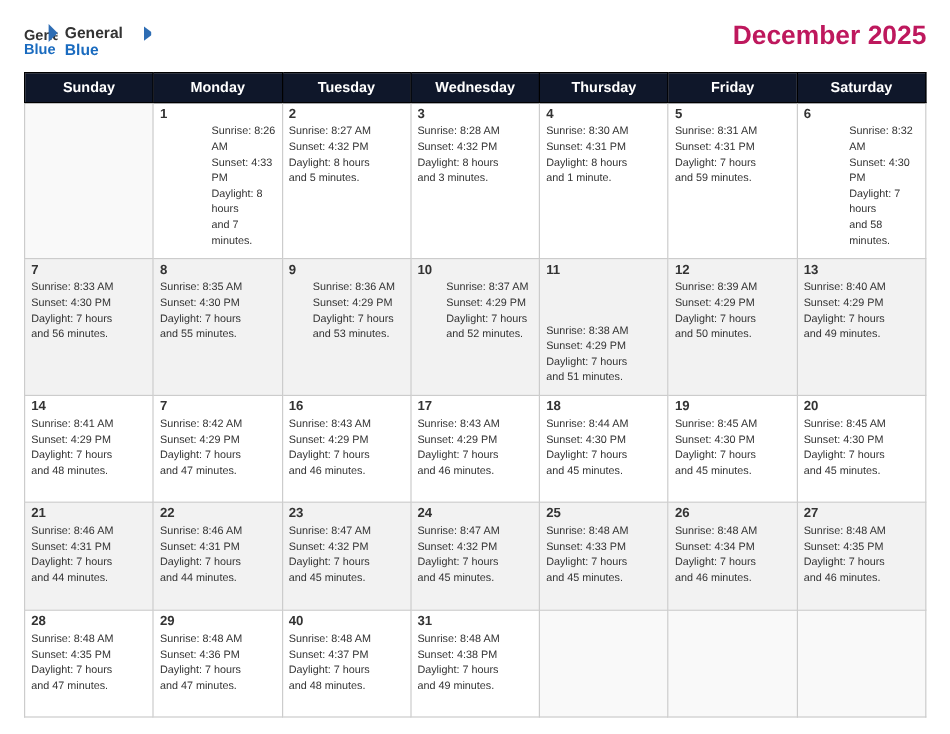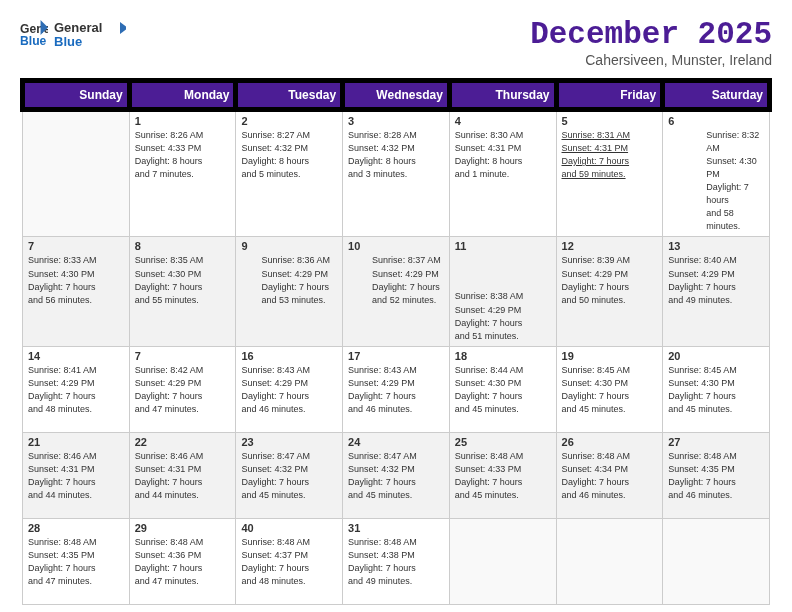--- a/index.html
+++ b/index.html
@@ -29,45 +29,44 @@
       gap: 4px;
     }
     .logo-icon {
       width: 28px;
       height: 28px;
     }
     .title-block {
       text-align: right;
     }
     .month-title {
-      font-size: 31px;
+      font-size: 22px;
       font-weight: bold;
-      color: #4c1d95;
+      color: #be185d;
       line-height: 1.1;
-      font-family: Liberation Mono, monospace;
     }
     .subtitle {
       font-size: 14px;
       color: #555;
     }
     .calendar {
       flex: 1;
       border: 1px solid #ccc;
       border-collapse: collapse;
       width: 100%;
       table-layout: fixed;
     }
     .calendar th {
-      background: #4c1d95;
+      background: #0f172a;
       color: #fff;
       font-size: 12px;
       font-weight: bold;
       padding: 5px 4px;
-      text-align: right;
-      border: 5px solid #000000;
+      text-align: center;
+      border: 1px solid #000000;
     }
     .calendar td {
       border: 1px solid #ccc;
       vertical-align: top;
       padding: 3px 5px;
       font-size: 9.5px;
       color: #333;
       height: 86px;
     }
     .calendar td.empty {
@@ -103,42 +102,41 @@
       <div style="display:flex;flex-direction:column;margin-left:2px;">
         <svg width="72" height="32">
           <text x="0" y="14" font-size="13" font-weight="bold" fill="#333" font-family="Arial">General</text>
           <polygon points="66,4 74,10 66,16" fill="#2e6db4"></polygon>
           <text x="0" y="28" font-size="13" font-weight="bold" fill="#1a6bbf" font-family="Arial">Blue</text>
         </svg>
       </div>
     </div>
     <div class="title-block">
       <div class="month-title">December 2025</div>
-      <div class="subtitle">Cahersiveen, Munster, Ireland</div>
     </div>
   </div>
 
   <table class="calendar">
     <thead>
       <tr>
         <th>Sunday</th>
         <th>Monday</th>
         <th>Tuesday</th>
         <th>Wednesday</th>
         <th>Thursday</th>
         <th>Friday</th>
         <th>Saturday</th>
       </tr>
     </thead>
     <tbody id="calendar-body">
     <tr>
           <td class="empty"></td>
           <td>
             <span class="day-num">1</span>
-            <div class="day-info" style="white-space: pre-line;">Sunrise: 8:26 AM
+            <div class="day-info" style="white-space: pre-line; margin-left: 43px;">Sunrise: 8:26 AM
 Sunset: 4:33 PM
 Daylight: 8 hours
 and 7 minutes.</div>
           </td>
           <td>
             <span class="day-num">2</span>
             <div class="day-info" style="white-space: pre-line;">Sunrise: 8:27 AM
 Sunset: 4:32 PM
 Daylight: 8 hours
 and 5 minutes.</div>
@@ -152,21 +150,21 @@
           </td>
           <td>
             <span class="day-num">4</span>
             <div class="day-info" style="white-space: pre-line;">Sunrise: 8:30 AM
 Sunset: 4:31 PM
 Daylight: 8 hours
 and 1 minute.</div>
           </td>
           <td>
             <span class="day-num">5</span>
-            <div class="day-info" style="white-space: pre-line; text-decoration: underline;">Sunrise: 8:31 AM
+            <div class="day-info" style="white-space: pre-line;">Sunrise: 8:31 AM
 Sunset: 4:31 PM
 Daylight: 7 hours
 and 59 minutes.</div>
           </td>
           <td>
             <span class="day-num">6</span>
             <div class="day-info" style="white-space: pre-line; margin-left: 38px;">Sunrise: 8:32 AM
 Sunset: 4:30 PM
 Daylight: 7 hours
 and 58 minutes.</div>

